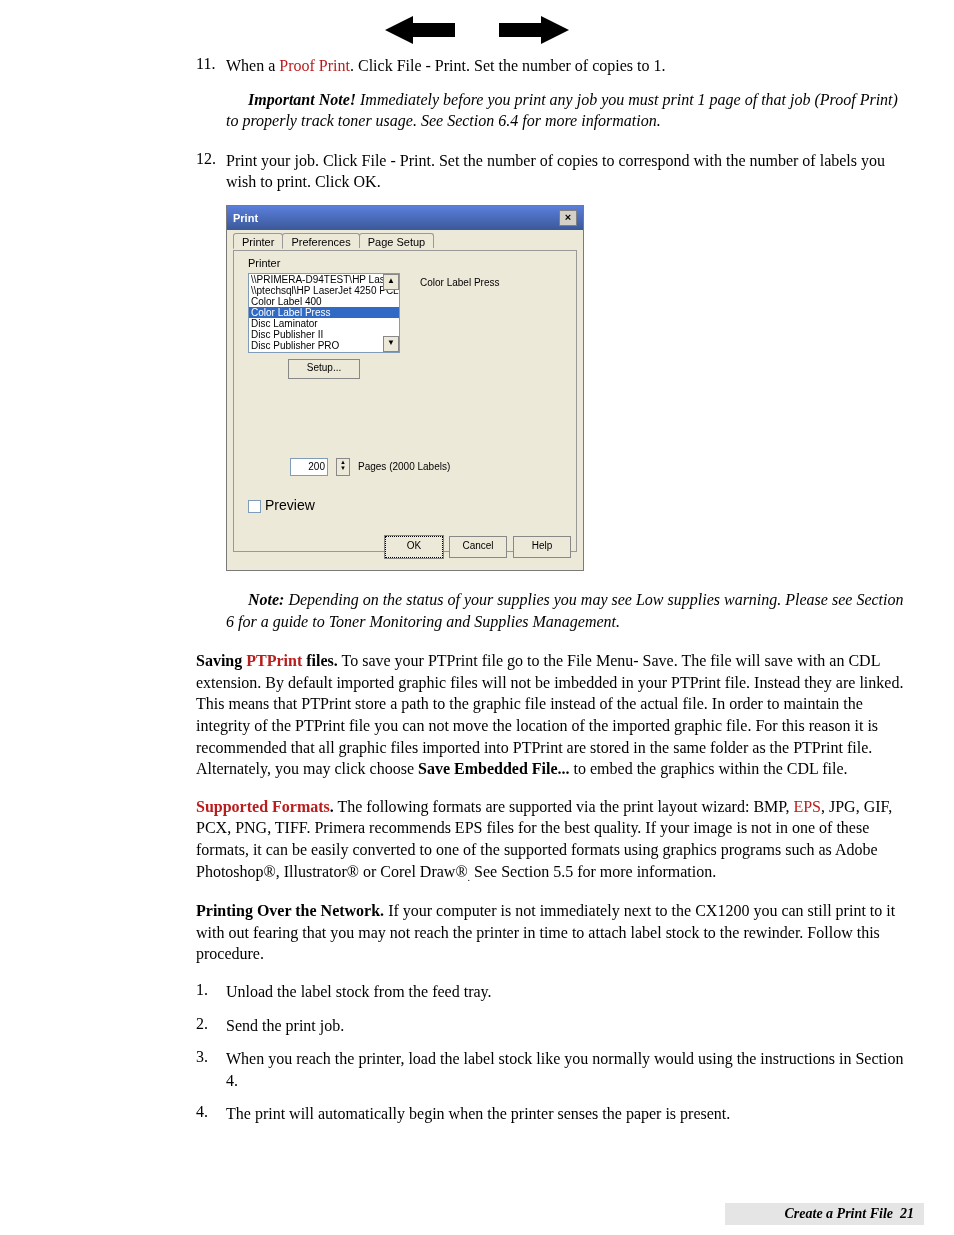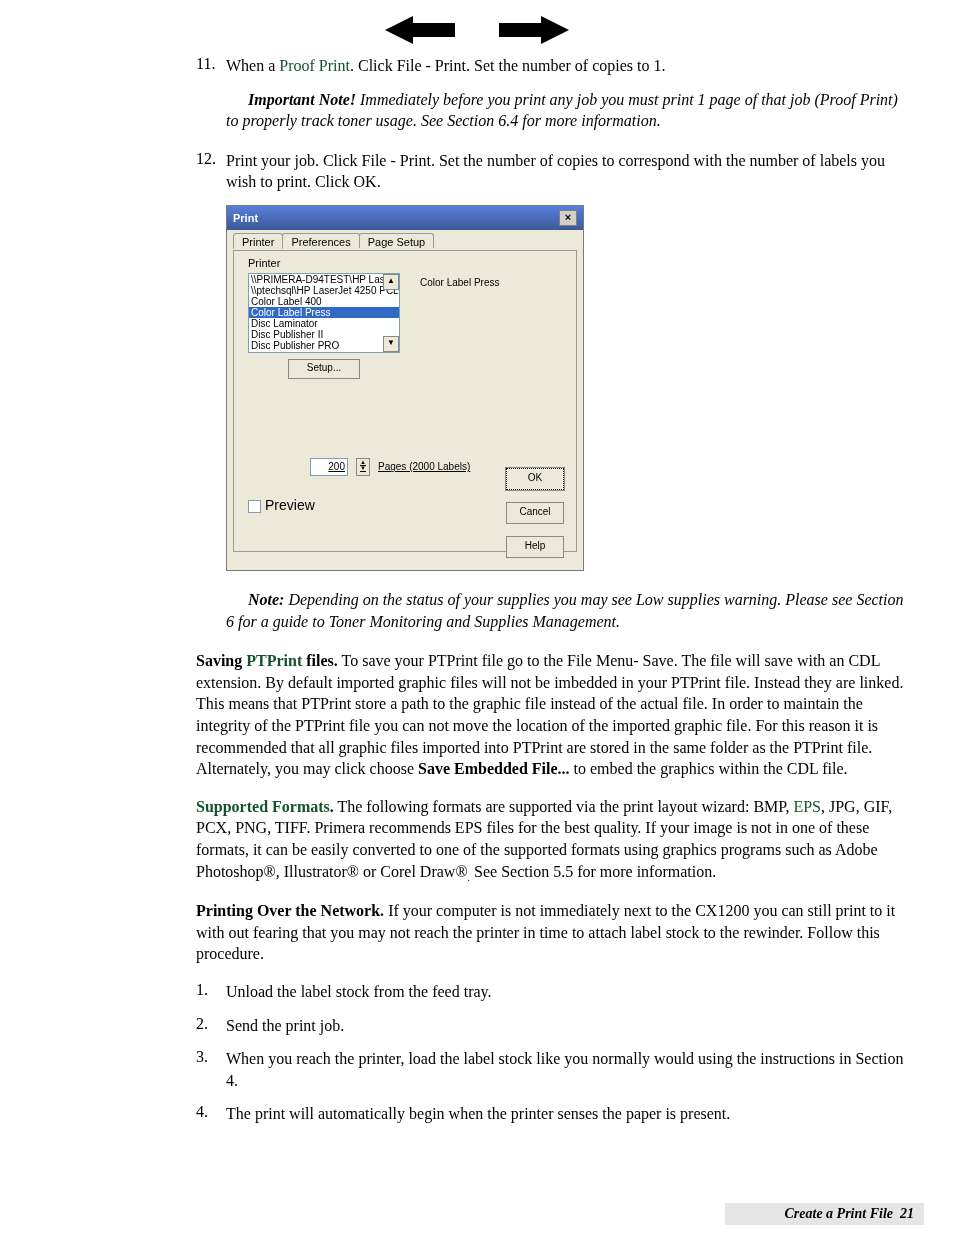--- a/index.html
+++ b/index.html
@@ -32,21 +32,21 @@
     position: absolute;
     left: 196px;
     top: 55px;
     width: 710px;
   }
   .ol-row { display:flex; margin-bottom:12px; }
   .ol-num { width:30px; flex:0 0 30px; }
   .ol-txt { flex:1; line-height:1.35; }
   .note-block { margin:8px 0 18px 30px; font-style:italic; line-height:1.35; }
   .note-block .lead { font-weight:bold; font-style:italic;margin-left:22px; }
-  .red { color:#14532d; }
+  .red { color:#b91c1c; }
   .bold { font-weight:bold; }
   .para { line-height:1.35; margin-bottom:16px; }
   .sub-ol .ol-num { width:30px; flex:0 0 30px; }
   .footer {
     position:absolute;
     left:0;
     bottom:10px;
     width:954px;
   }
   .footer-strip {
@@ -109,28 +109,28 @@
     position:absolute; right:0; width:14px; height:14px;
     background:#ece9d8; border:1px solid #888; font-size:8px; text-align:center; line-height:12px;
   }
   .scroll-up { top:0; }
   .scroll-dn { bottom:0; }
   .cur-printer { position:absolute; left:186px; top:26px; font-size:10px; }
   .setup-btn {
     position:absolute; left:54px; top:108px; width:70px; height:18px;
     background:#ece9d8; border:1px solid #888; text-align:center; line-height:16px; font-size:10px;
   }
-  .pages-row { position:absolute; left:76px; top:207px; display:flex; align-items:center; gap:8px; font-size:10px;text-decoration:underline; }
+  .pages-row { position:absolute; left:56px; top:207px; display:flex; align-items:center; gap:8px; font-size:10px; }
   .pages-row input {
     width:32px; height:14px; font-size:10px; border:1px solid #7f9db9; text-align:right; padding-right:2px;
   }
   .spin { width:12px; height:16px; border:1px solid #888; background:#ece9d8; font-size:6px; line-height:6px; text-align:center; }
   .preview-row { position:absolute; left:14px; top:246px; font-size:14px; }
   .preview-row .cb { display:inline-block; width:11px; height:11px; border:1px solid #7f9db9; background:#fff; vertical-align:middle; margin-right:4px; }
-  .dlg-buttons { position:absolute; right:13px; bottom:6px; display:flex; gap:12px;flex-direction:column; }
+  .dlg-buttons { position:absolute; right:6px; bottom:6px; display:flex; gap:6px; }
   .dlg-buttons .b {
     width:56px; height:20px; border:1px solid #888; background:#ece9d8;
     text-align:center; line-height:18px; font-size:10px;
   }
   .dlg-buttons .b.def { border:1px dotted #000; outline:1px solid #888; }
 </style>
 </head>
 <body>
 <div class="page">
 

